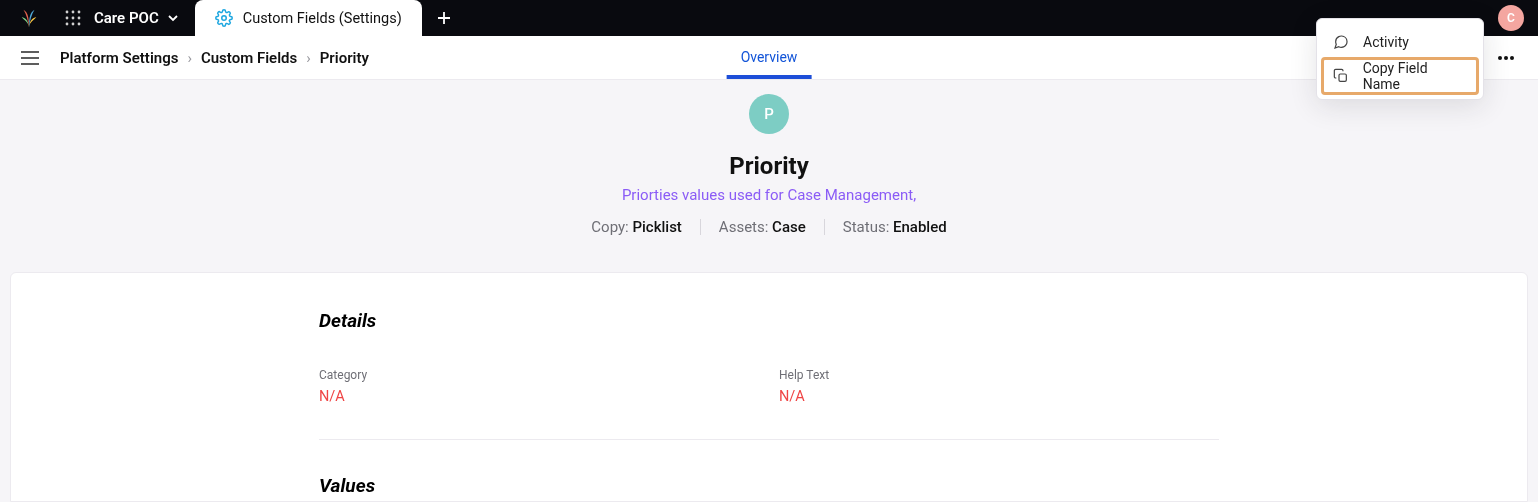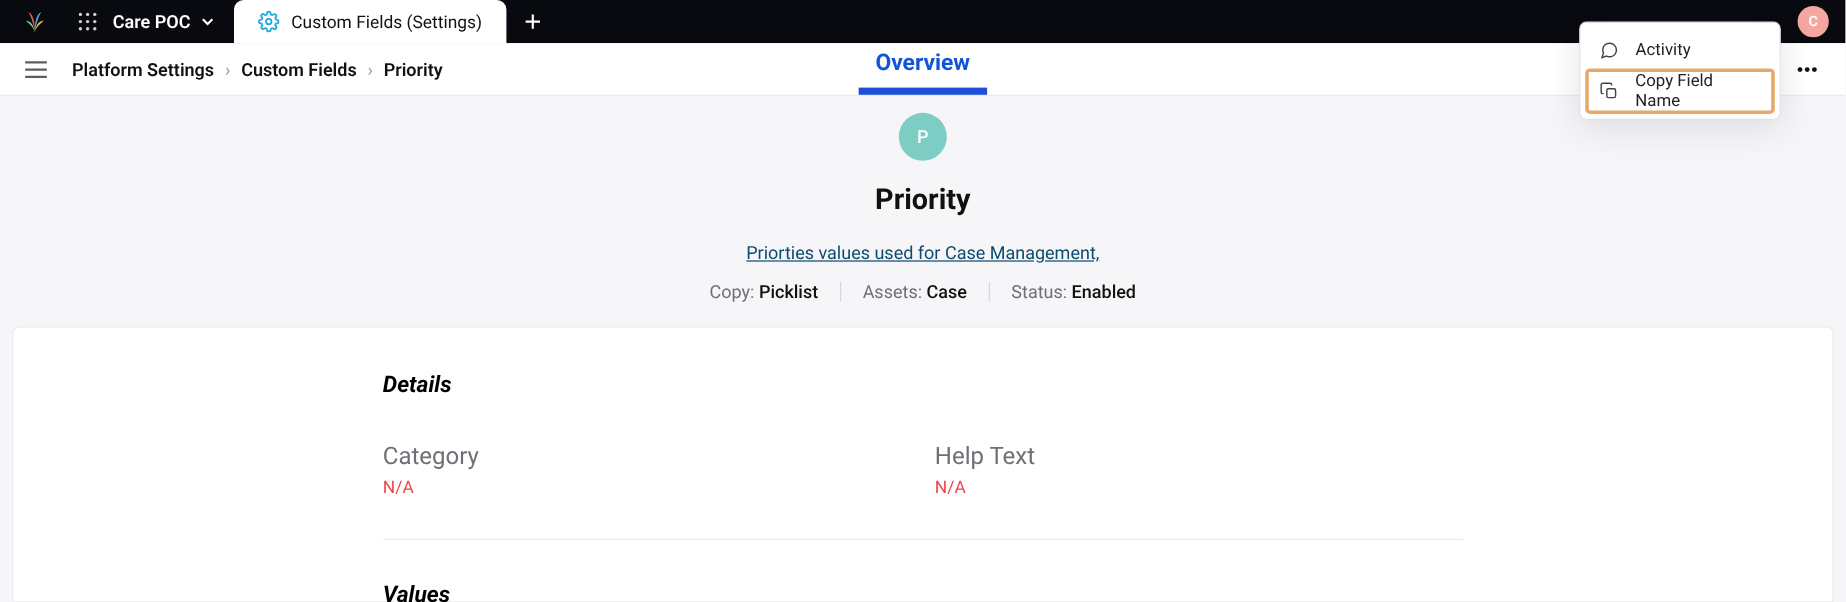--- a/index.html
+++ b/index.html
@@ -81,23 +81,23 @@
   }
   .breadcrumbs { font-size: 15px; font-weight:600; color:#111; display:flex; align-items:center;}
   .breadcrumbs span.sep { color:#9a9aa0; margin: 0 9px; font-weight:400;}
   .breadcrumbs a { color:#111; text-decoration:none; }
   .tab-overview-wrap {
     position:absolute; left:50%; transform:translateX(-50%);
     height:100%; display:flex; align-items:flex-end;
   }
   .tab-overview {
     color:#1254d8;
-    font-size:19px; font-weight:700;
+    font-size:14px; font-weight:400;
     padding: 0 14px 10px;
-    border-bottom: 6px solid #1d4ed8;
+    border-bottom: 4px solid #1d4ed8;
   }
   .more-btn {
     position:absolute; right:18px; top:50%; transform:translateY(-50%);
     width:28px; height:28px; border-radius:50%;
     display:flex; align-items:center; justify-content:center;
     background:#fff; cursor:pointer;
   }
   .more-btn svg{display:block;}
 
   
@@ -108,42 +108,42 @@
     display:flex; flex-direction:column; align-items:center;
     padding-top:14px;
   }
   .hero .badge {
     width:40px; height:40px; border-radius:50%;
     background:#7dcdc4; color:#fff;
     display:flex; align-items:center; justify-content:center;
     font-size:15px; font-weight:500;
   }
   .hero h1 { font-size:24px; margin-top:18px; font-weight:700; color:#111;}
-  .hero p.desc { color:#0c4a6e; font-size:15px; margin-top:22px;text-decoration:underline;}
+  .hero p.desc { color:#8b5cf6; font-size:15px; margin-top:6px;}
   .hero .meta { margin-top:14px; font-size:15px; color:#6f6f76; display:flex; align-items:center;}
   .hero .meta b { color:#111; font-weight:500;}
   .hero .meta .vbar { width:1px; height:16px; background:#d8d6dc; margin:0 18px;}
 
   
   .card {
     position:absolute; top:272px; left:10px; right:10px; bottom:0;
     background:#fff;
     border-radius: 6px 6px 0 0;
     border:1px solid #eceaef;
     padding: 36px 0 0 0;
   }
   .card .inner{ max-width: 900px; margin: 0 auto;}
   .card h2 { font-size:19px; font-weight:700; color:#000000;font-style:italic;}
   .details-grid{
     display:grid; grid-template-columns: 1fr 1fr; column-gap:20px;
     margin-top: 36px;
     padding-bottom: 34px;
     border-bottom:1px solid #eceaef;
   }
-  .details-grid .lbl{ color:#6f6f76; font-size:20px;}
+  .details-grid .lbl{ color:#6f6f76; font-size:12px;}
   .details-grid .val{ color:#ef4444; font-size:14.5px; margin-top:6px;}
   .card h2.values-h{ margin-top: 34px;}
 
   
   .menu {
     position:absolute;
     top: 18px; right: 54px;
     width: 168px;
     background:#fff;
     border:1px solid #e4e2e8;

